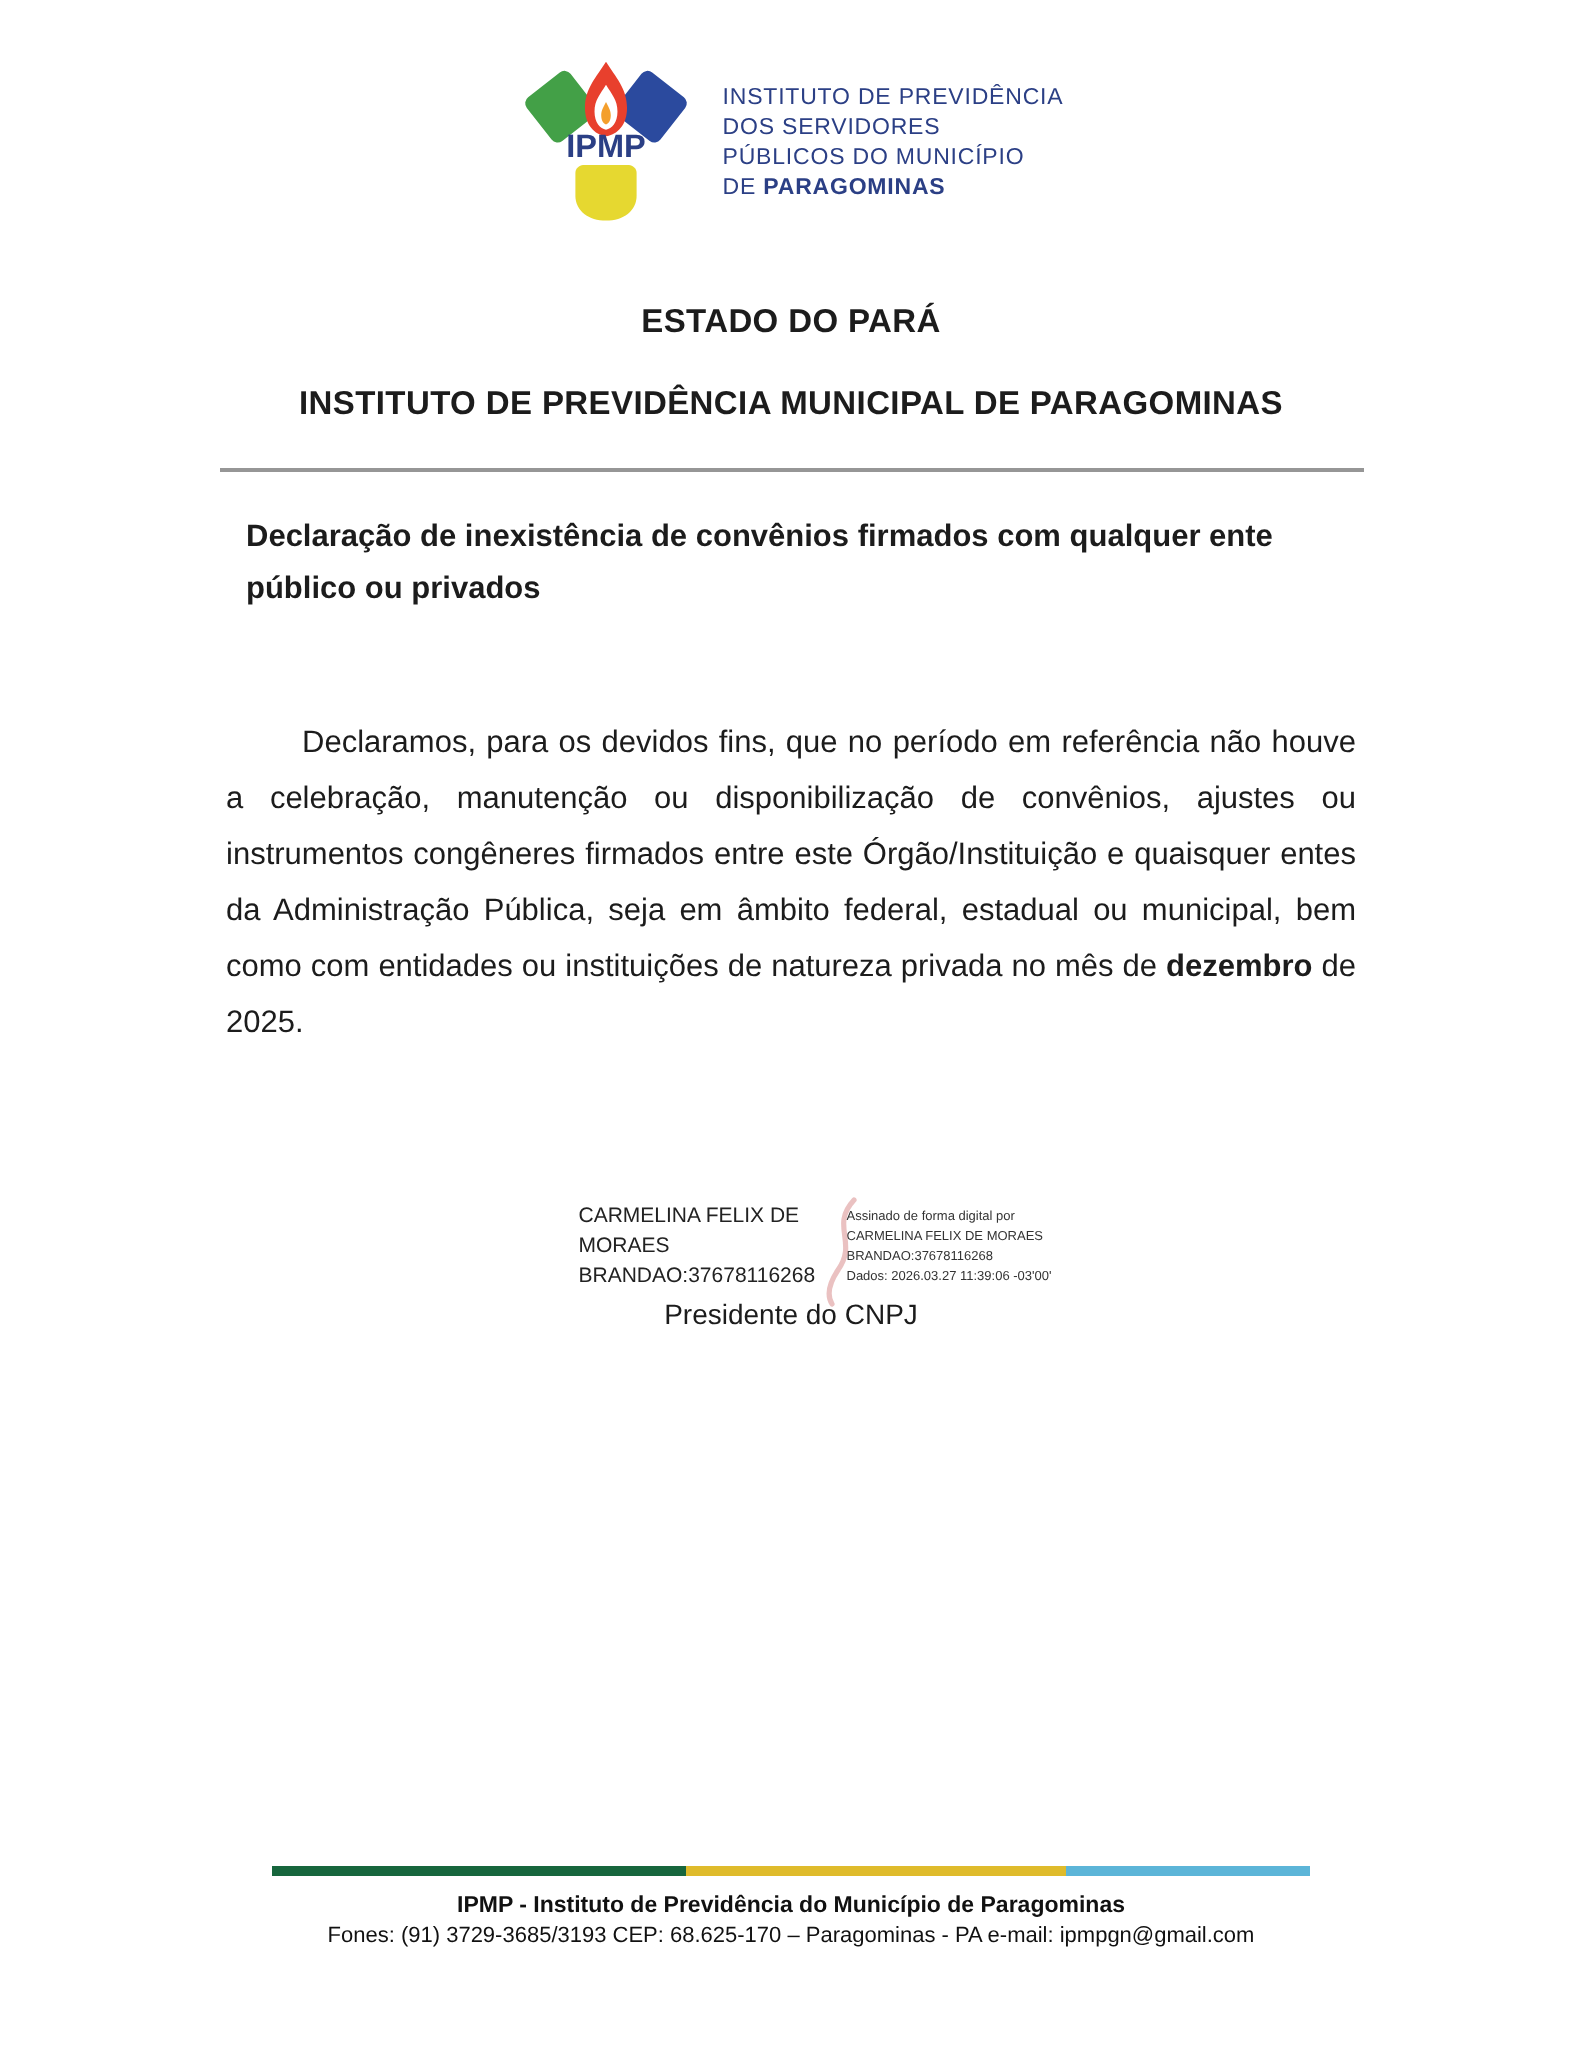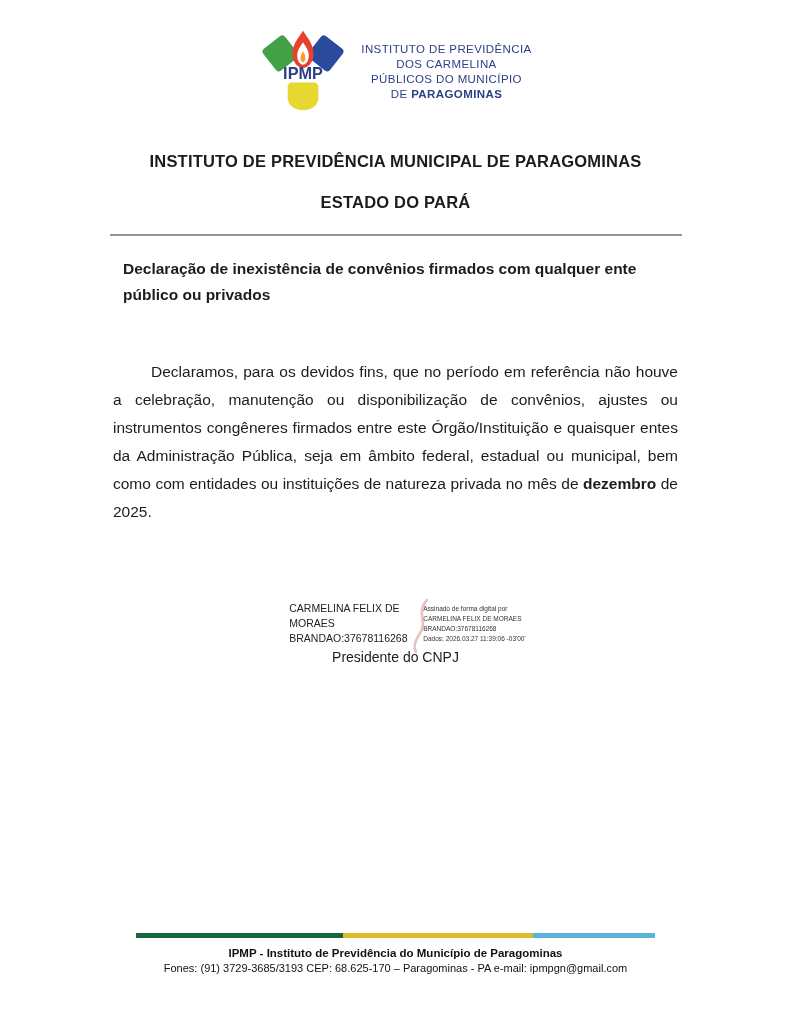--- a/index.html
+++ b/index.html
@@ -9,21 +9,21 @@
     width:791px; height:1024px;
     margin:0 auto;
     background:#ffffff;
     font-family:"Liberation Sans", sans-serif;
     color:#1c1c1c;
     overflow:hidden;
   }
   
   .brand { display:flex; justify-content:center; align-items:center; gap:14px; padding-top:28px; }
   .brand-logo { width:88px; height:88px; flex:0 0 auto; }
-  .brand-text { font-size:11.5px; line-height:15px; letter-spacing:0.4px; font-weight:500;text-align:center; }
+  .brand-text { font-size:11.5px; line-height:15px; letter-spacing:0.4px; font-weight:500; }
   .brand-text b { font-weight:bold; }
   
   .doc-head { text-align:center; margin-top:36px; }
   .doc-head .h1 { font-size:16.5px; font-weight:bold; letter-spacing:0.2px; }
   .doc-head .h1 + .h1 { margin-top:22px; }
   .head-rule { border:none; height:2px; background:#969696; width:572px; margin:22px auto 0 auto; }
   .subtitle {
     width:545px; margin:20px auto 0 auto;
     text-align:left; font-weight:bold; font-size:15.5px; line-height:26px;
   }
@@ -68,29 +68,29 @@
       <rect x="8" y="12" width="29" height="29" rx="4" transform="rotate(-38 22.5 26.5)" style="fill: rgb(67, 160, 71);"></rect>
       <rect x="55" y="12" width="29" height="29" rx="4" transform="rotate(38 69.5 26.5)" style="fill: rgb(43, 74, 158);"></rect>
       <path d="M46 3 C41 11 35 17 35 27 C35 36 40 41 46 42 C52 41 57 36 57 27 C57 17 51 11 46 3 Z" style="fill: rgb(232, 64, 45);"></path>
       <path d="M46 15 C43 20 40 23 40 29 C40 35 43 38 46 38.5 C49 38 52 35 52 29 C52 23 49 20 46 15 Z" fill="#ffffff"></path>
       <path d="M46 24 C44.5 27 43.5 28.5 43.5 31 C43.5 34 44.8 35.5 46 35.8 C47.2 35.5 48.5 34 48.5 31 C48.5 28.5 47.5 27 46 24 Z" style="fill: rgb(244, 159, 44);"></path>
       <path d="M34 57 L58 57 C60 57 62 59 62 61 L62 73 C62 81 55 86 46 86 C37 86 30 81 30 73 L30 61 C30 59 32 57 34 57 Z" style="fill: rgb(230, 216, 48);"></path>
       <text x="46" y="53" text-anchor="middle" font-size="17" font-weight="bold" font-family="Liberation Sans, sans-serif" style="fill: rgb(43, 63, 133);">IPMP</text>
     </svg>
     <div class="brand-text" style="color: rgb(43, 63, 133);">
       <div>INSTITUTO DE PREVIDÊNCIA</div>
-      <div>DOS CARMELINA</div>
+      <div>DOS SERVIDORES</div>
       <div>PÚBLICOS DO MUNICÍPIO</div>
       <div><span>DE </span><b>PARAGOMINAS</b></div>
     </div>
   </header>
 
   <div class="doc-head">
+    <div class="h1">ESTADO DO PARÁ</div>
     <div class="h1">INSTITUTO DE PREVIDÊNCIA MUNICIPAL DE PARAGOMINAS</div>
-    <div class="h1">ESTADO DO PARÁ</div>
   </div>
   <hr class="head-rule">
 
   <div class="subtitle">Declaração de inexistência de convênios firmados com qualquer ente público ou privados</div>
 
   <main class="body-wrap">
     <p class="p1"><span>Declaramos, para os devidos fins, que no período em referência não houve a celebração, manutenção ou disponibilização de convênios, ajustes ou instrumentos congêneres firmados entre este Órgão/Instituição e quaisquer entes da Administração Pública, seja em âmbito federal, estadual ou municipal, bem como com entidades ou instituições de natureza privada no mês de </span><b>dezembro</b><span> de 2025.</span></p>
   </main>
 
   <div class="sig-area">

